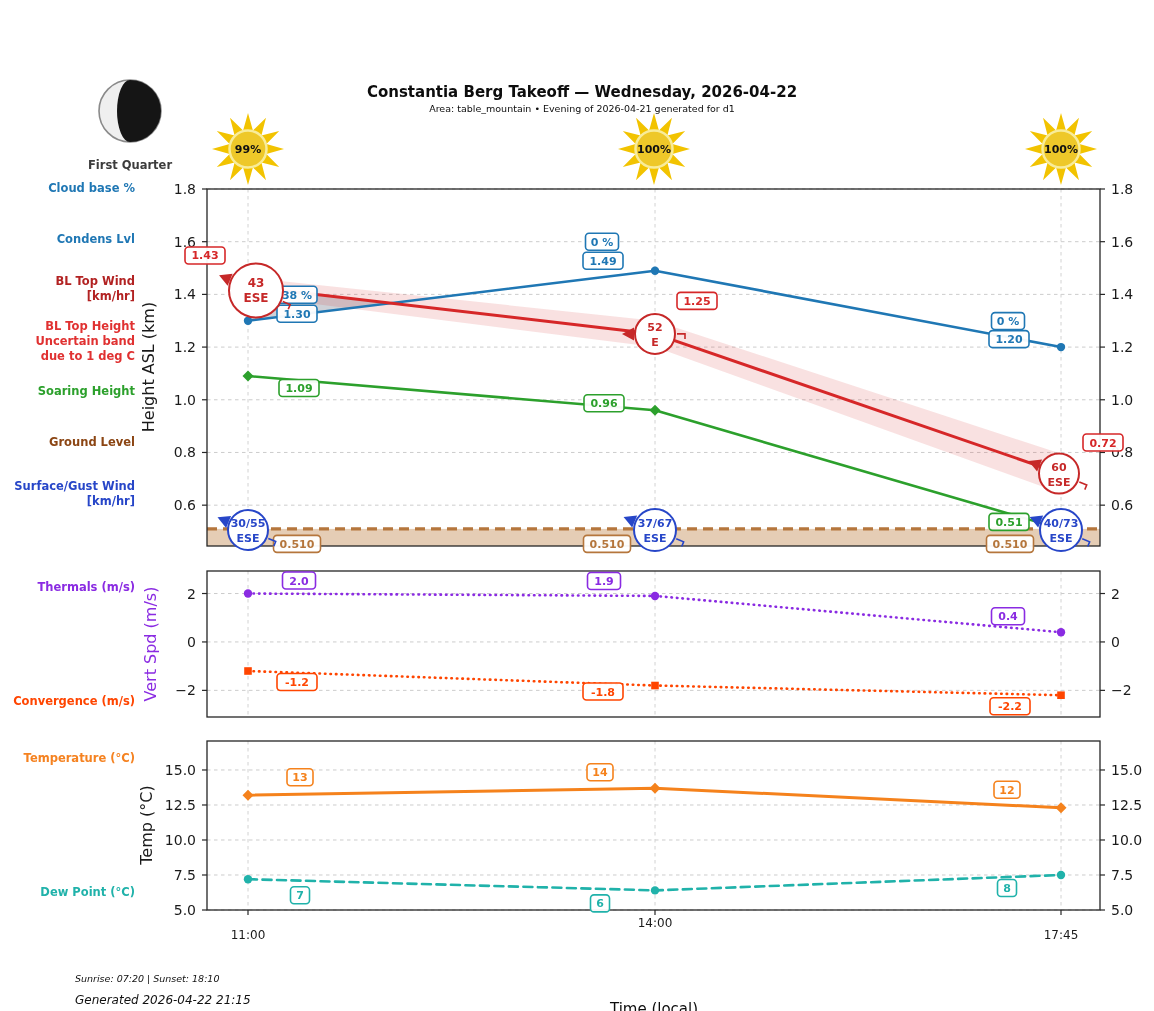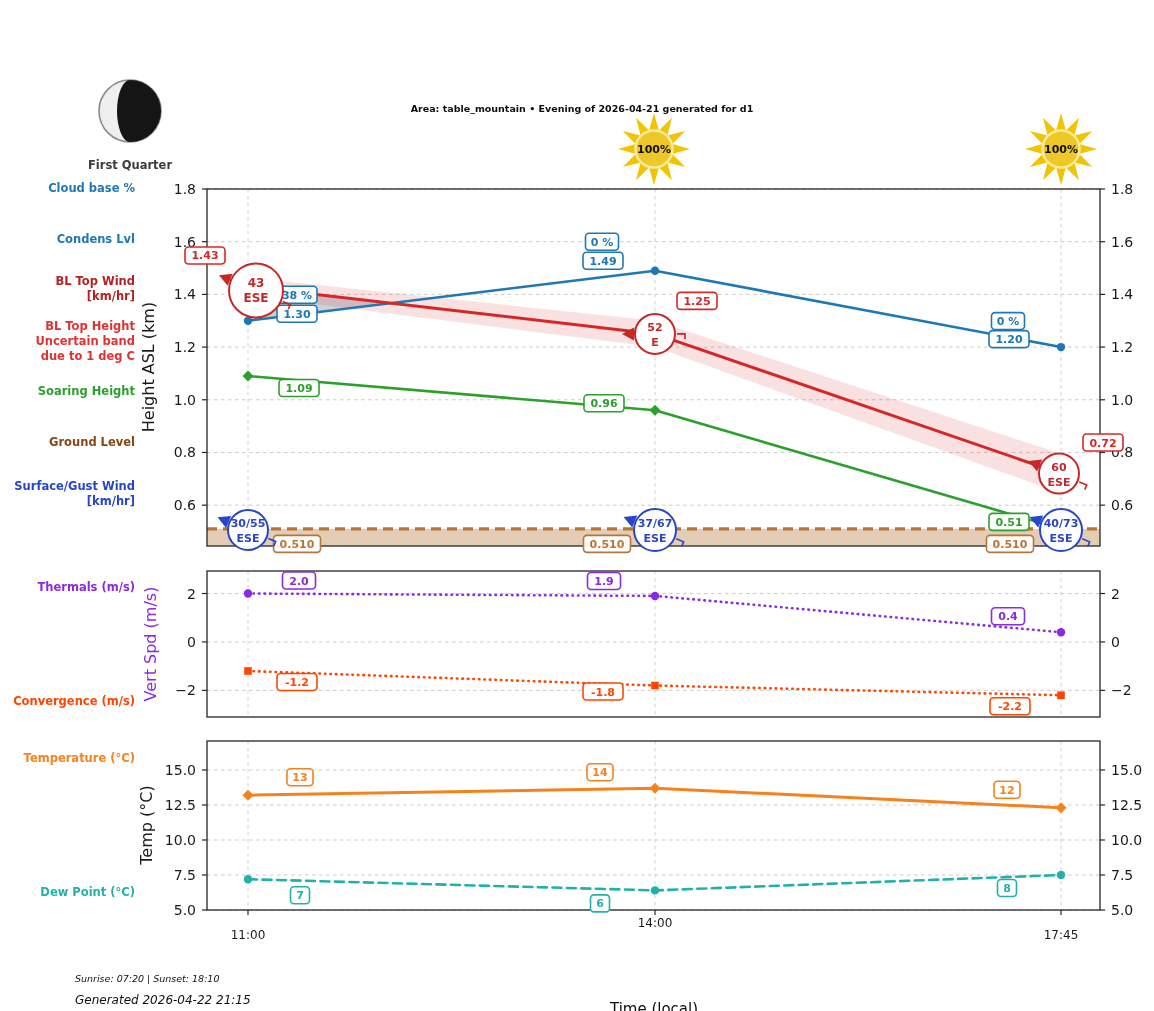--- a/index.html
+++ b/index.html
@@ -1,21 +1,21 @@
 <!DOCTYPE html>
 <html><head>
 <meta charset="utf-8">
 <style>
   html,body{margin:0;padding:0;background:#fff;}
   .canvas{position:relative;width:1154px;height:1011px;background:#fff;overflow:hidden;
           font-family:"DejaVu Sans","Liberation Sans",sans-serif;color:#111;}
   .title{position:absolute;left:582px;top:83px;transform:translateX(-50%);
          font-weight:bold;font-size:15px;white-space:nowrap;color:#0d0d0d;}
   .subtitle{position:absolute;left:582px;top:103px;transform:translateX(-50%);
-         font-size:9.5px;white-space:nowrap;color:#0d0d0d;font-weight:bold;}
+         font-size:9.5px;white-space:nowrap;color:#0d0d0d;}
   .moon-svg{position:absolute;left:97px;top:78px;}
   .moon-label{position:absolute;left:130px;top:165px;transform:translate(-50%,-50%);
          font-weight:bold;font-size:11.5px;color:#3c3c3c;white-space:nowrap;}
   .sun{position:absolute;width:76px;height:76px;transform:translate(-50%,-50%);}
   .sun svg{position:absolute;left:0;top:0;}
   .sun-pct{position:absolute;left:50%;top:50%;transform:translate(-50%,-50%);
          font-weight:bold;font-size:11px;color:#111;z-index:2;}
   .rowlabel{position:absolute;right:1019px;width:170px;text-align:right;transform:translateY(-50%);
          font-weight:bold;font-size:11.5px;line-height:15px;white-space:pre-line;}
   .ylab{position:absolute;transform:translate(-50%,-50%) rotate(-90deg);
@@ -30,22 +30,30 @@
 <body>
 
 <div class="canvas">
 
   <svg class="moon-svg" width="66" height="66">
     <circle cx="33" cy="33" r="31" fill="#efefef" stroke="#8a8a8a" stroke-width="1.6"></circle>
     <path d="M33,2 A31,31 0 0 1 33,64 A13,31 0 0 1 33,2 Z" fill="#151515"></path>
   </svg>
   <div class="moon-label">First Quarter</div>
 
+  <div class="title">Constantia Berg Takeoff — Wednesday, 2026-04-22</div>
   <div class="subtitle">Area: table_mountain • Evening of 2026-04-21 generated for d1</div>
 
+  <div class="sun" style="left:248px;top:149px">
+      <svg width="76" height="76">
+        <polygon points="38.0,2.0 42.9,19.6 56.0,6.8 51.4,24.6 69.2,20.0 56.4,33.1 74.0,38.0 56.4,42.9 69.2,56.0 51.4,51.4 56.0,69.2 42.9,56.4 38.0,74.0 33.1,56.4 20.0,69.2 24.6,51.4 6.8,56.0 19.6,42.9 2.0,38.0 19.6,33.1 6.8,20.0 24.6,24.6 20.0,6.8 33.1,19.6" fill="#f2c300"></polygon>
+        <circle cx="38" cy="38" r="18.5" fill="#eec829" stroke="#f8ec9a" stroke-width="2.5"></circle>
+      </svg>
+    <span class="sun-pct">99%</span>
+  </div>
   <div class="sun" style="left:654px;top:149px">
       <svg width="76" height="76">
         <polygon points="38.0,2.0 42.9,19.6 56.0,6.8 51.4,24.6 69.2,20.0 56.4,33.1 74.0,38.0 56.4,42.9 69.2,56.0 51.4,51.4 56.0,69.2 42.9,56.4 38.0,74.0 33.1,56.4 20.0,69.2 24.6,51.4 6.8,56.0 19.6,42.9 2.0,38.0 19.6,33.1 6.8,20.0 24.6,24.6 20.0,6.8 33.1,19.6" fill="#f2c300"></polygon>
         <circle cx="38" cy="38" r="18.5" fill="#eec829" stroke="#f8ec9a" stroke-width="2.5"></circle>
       </svg>
     <span class="sun-pct">100%</span>
   </div>
   <div class="sun" style="left:1061px;top:149px">
       <svg width="76" height="76">
         <polygon points="38.0,2.0 42.9,19.6 56.0,6.8 51.4,24.6 69.2,20.0 56.4,33.1 74.0,38.0 56.4,42.9 69.2,56.0 51.4,51.4 56.0,69.2 42.9,56.4 38.0,74.0 33.1,56.4 20.0,69.2 24.6,51.4 6.8,56.0 19.6,42.9 2.0,38.0 19.6,33.1 6.8,20.0 24.6,24.6 20.0,6.8 33.1,19.6" fill="#f2c300"></polygon>

